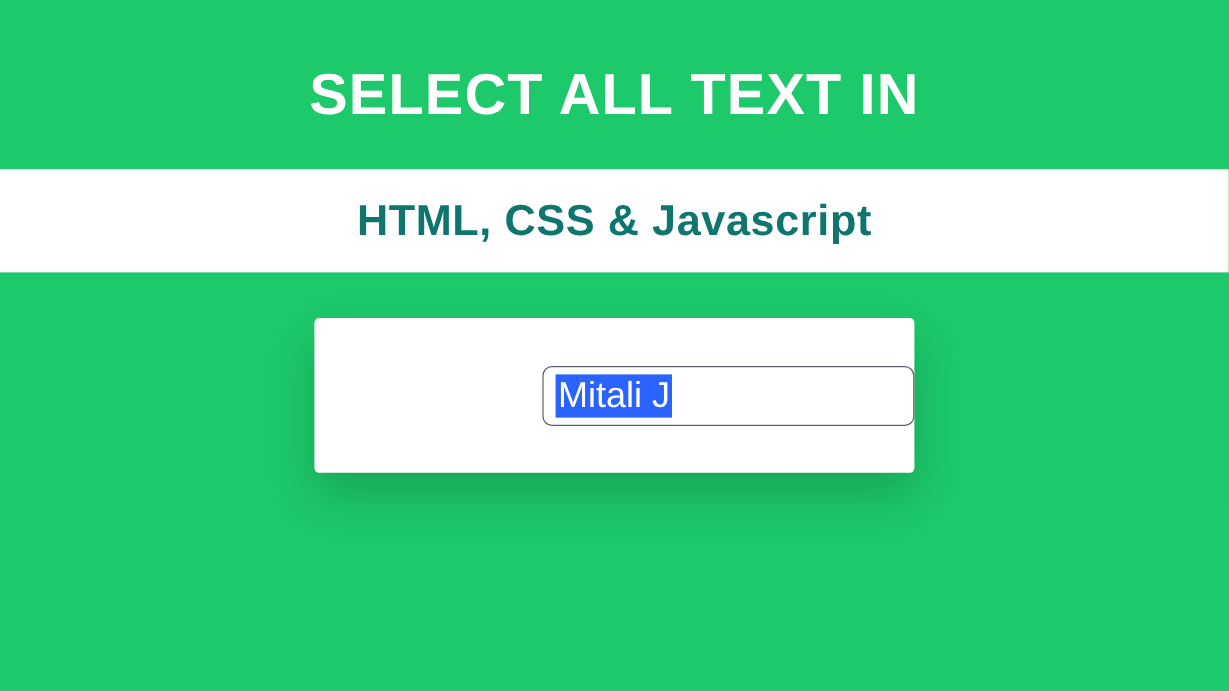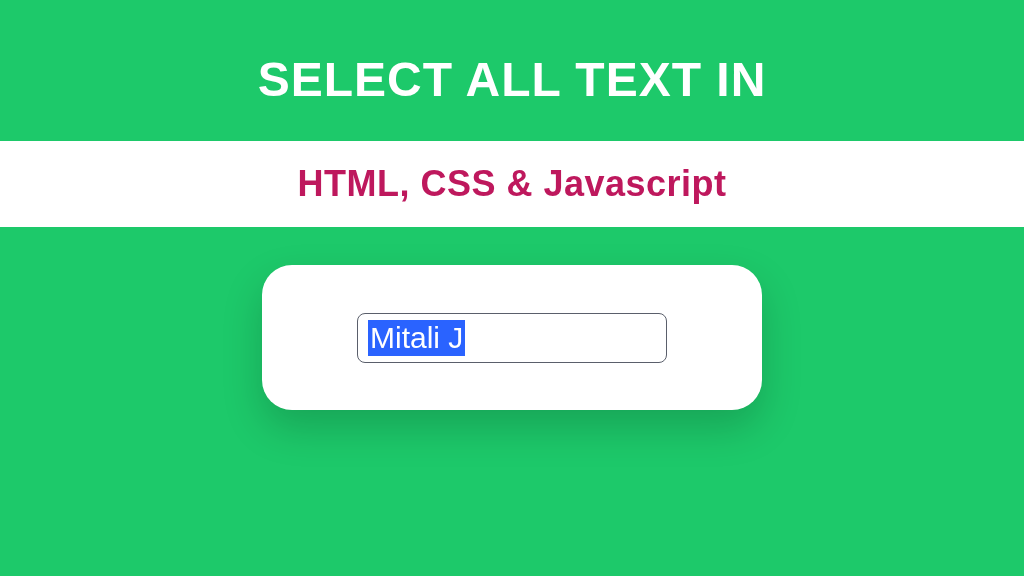--- a/index.html
+++ b/index.html
@@ -27,38 +27,38 @@
       line-height: 1.4;
     }
     .subtitle-band {
       background: #ffffff;
       width: 100%;
       text-align: center;
       padding: 22px 0;
       margin-top: 28px;
     }
     .subtitle {
-      color: #be185d;
+      color: #0f766e;
       font-size: 36px;
       font-weight: 700;
       letter-spacing: 0.5px;
     }
     .card-area {
       display: flex;
       justify-content: center;
       margin-top: 38px;
     }
     .card {
       background: #ffffff;
-      border-radius: 30px;
+      border-radius: 4px;
       width: 500px;
-      height: 145px;
+      height: 129px;
       display: flex;
       align-items: center;
-      justify-content: center;
+      justify-content: flex-end;
       box-shadow: 0 18px 40px rgba(0,0,0,0.18);
     }
     .input-wrap {
       border: 1px solid #5a5f6b;
       border-radius: 8px;
       padding: 6px 10px;
       width: 310px;
       height: 50px;
       display: flex;
       align-items: center;

